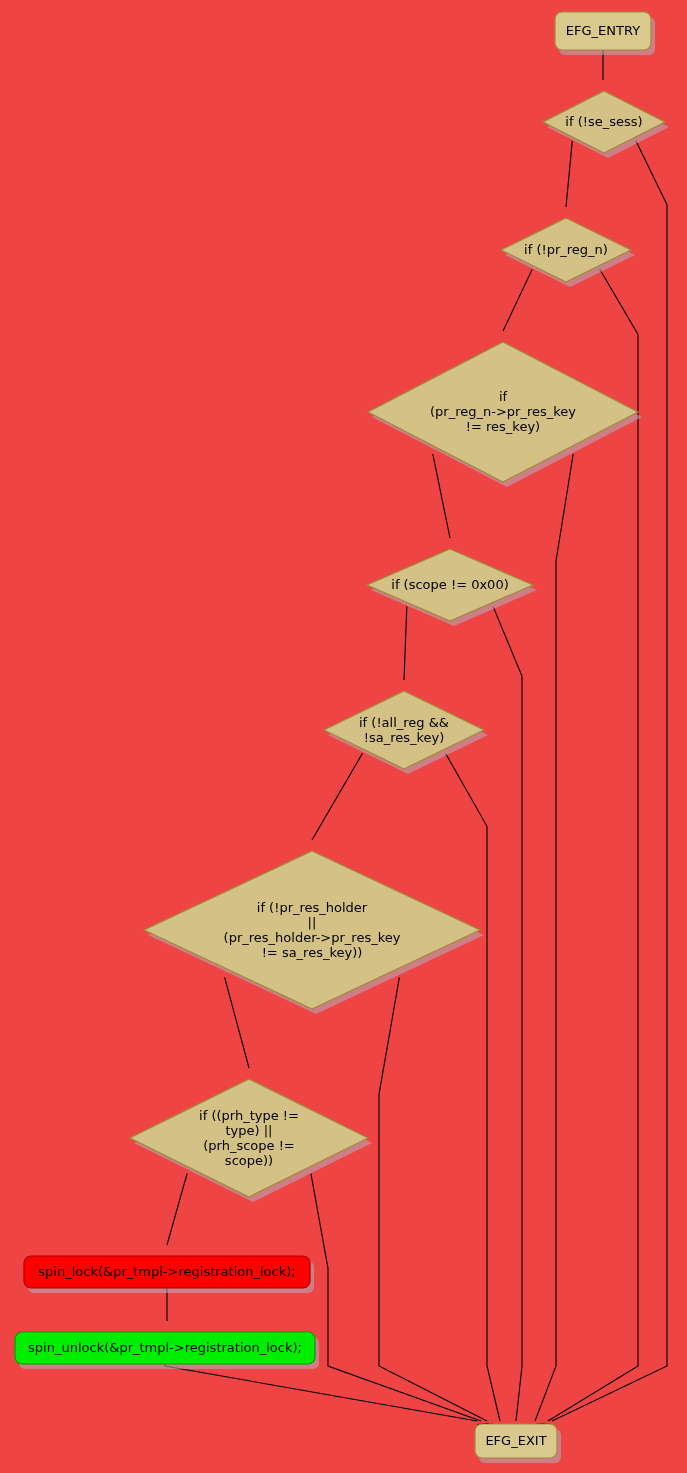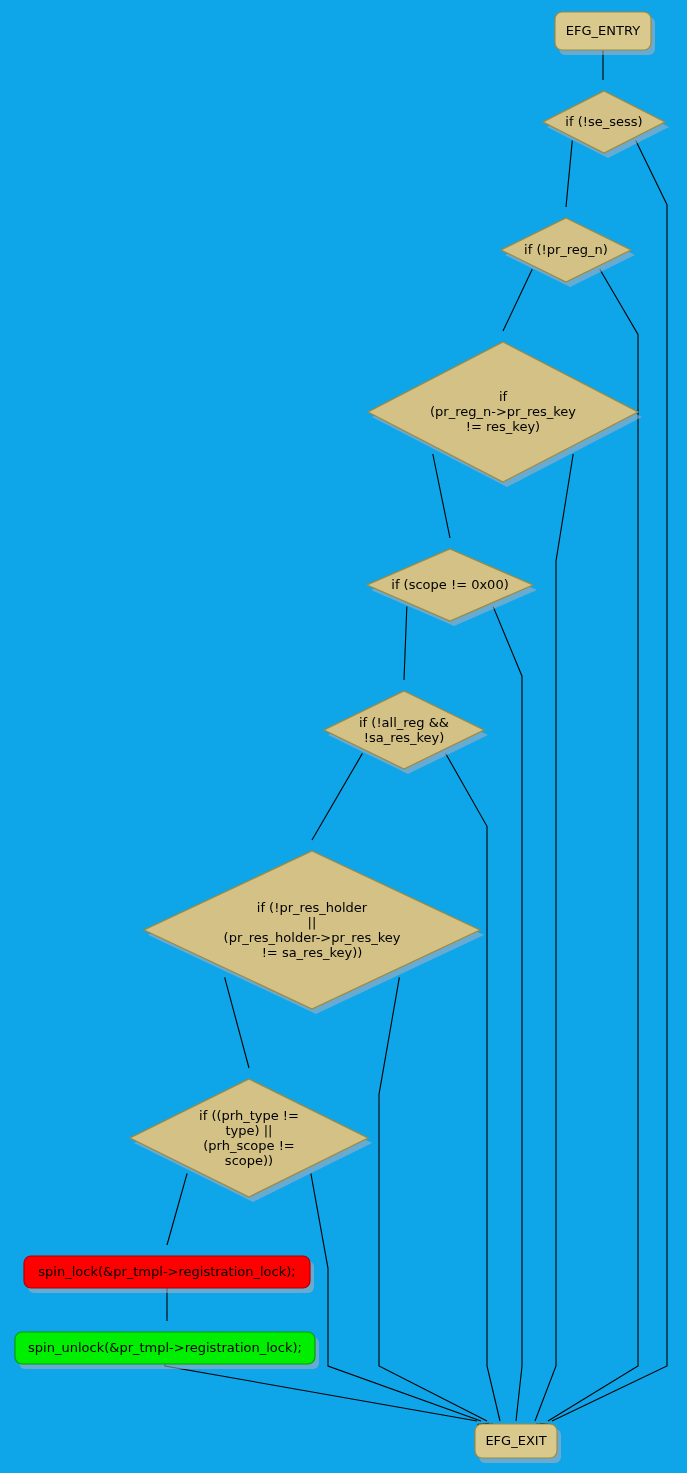--- a/index.html
+++ b/index.html
@@ -10,21 +10,21 @@
   body {
     width: 687px;
     height: 1473px;
     font-family: "DejaVu Sans", sans-serif;
     overflow: hidden;
   }
   #diagram-root {
     position: relative;
     width: 687px;
     height: 1473px;
-    background: #0ea5e9;
+    background: #ef4444;
   }
   svg#flow-svg {
     position: absolute;
     top: 0;
     left: 0;
     width: 687px;
     height: 1473px;
     display: block;
   }
   .node-text {

